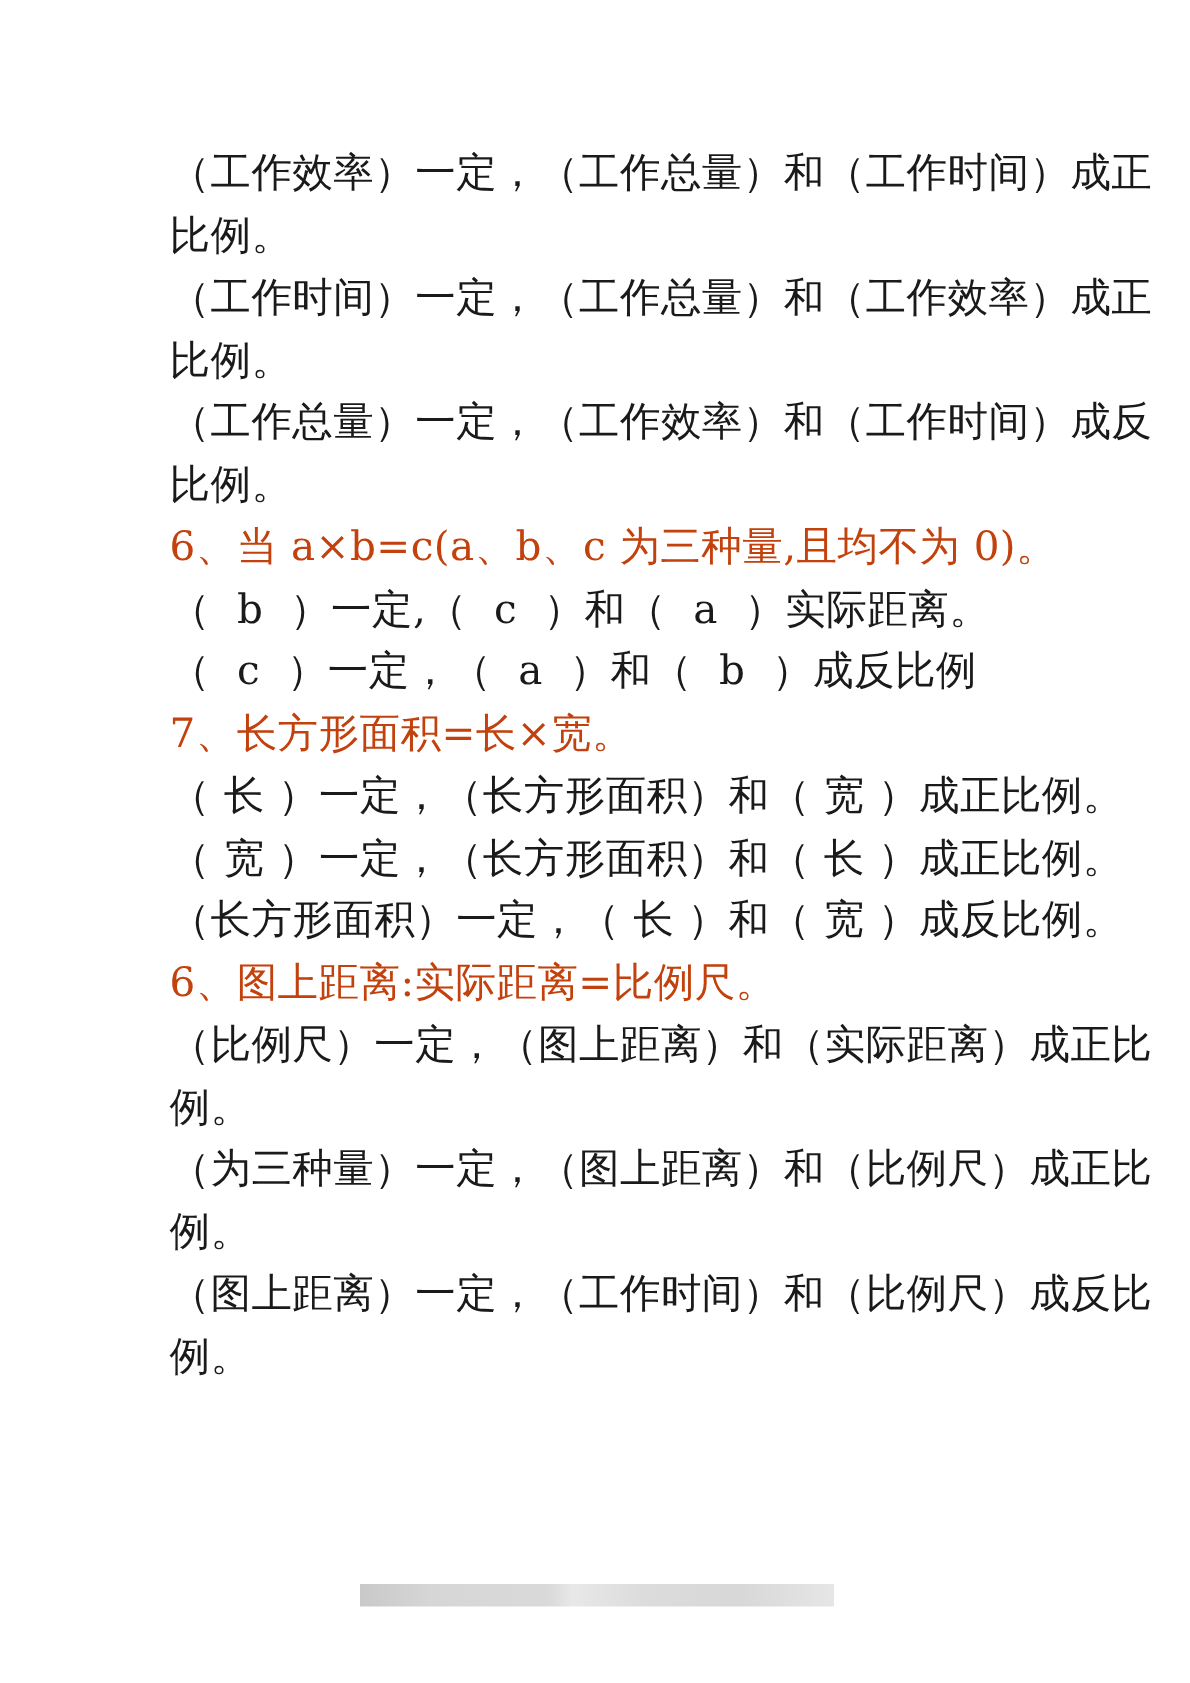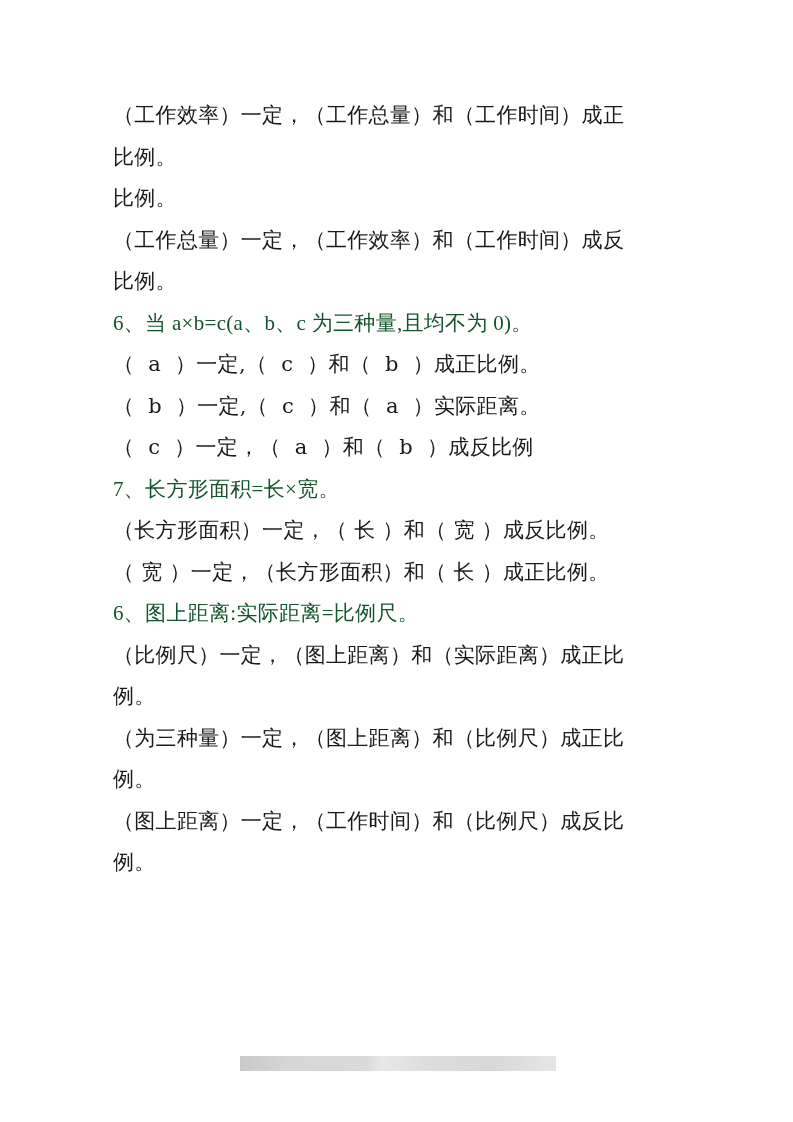--- a/index.html
+++ b/index.html
@@ -1,39 +1,40 @@
 <!DOCTYPE html>
 <html><head>
 <meta charset="utf-8">
 <style>
   html, body { margin: 0; padding: 0; background: #ffffff; }
   body { width: 793px; height: 1122px; position: relative; overflow: hidden;
          font-family: "DejaVu Serif", "Liberation Serif", serif; color: #1a1a1a; }
   .page { position: absolute; left: 113px; top: 95px; width: 572px; }
-  .line { font-size: 21px; line-height: 41.5px; height: 41.5px; white-space: pre; letter-spacing: 0.3px; }
-  .red { color: #14532d; font-family: Liberation Serif, serif; }
+  .line { font-size: 27px; line-height: 41.5px; height: 41.5px; white-space: pre; letter-spacing: 0.3px; }
+  .red { color: #c2410c; }
   .footer-bar { position: absolute; left: 240px; top: 1056px; width: 316px; height: 15px;
                 background: linear-gradient(90deg, #c9c9c9 0%, #d6d6d6 15%, #dadada 40%, #e8e8e8 45%, #dcdcdc 60%, #d8d8d8 80%, #e6e6e6 100%); }
 </style>
 </head>
 <body>
 
 <div class="page">
   <div class="line">（工作效率）一定，（工作总量）和（工作时间）成正</div>
   <div class="line">比例。</div>
+  <div class="line">（工作时间）一定，（工作总量）和（工作效率）成正</div>
   <div class="line">比例。</div>
   <div class="line">（工作总量）一定，（工作效率）和（工作时间）成反</div>
   <div class="line">比例。</div>
   <div class="line red">6、当 a×b=c(a、b、c 为三种量,且均不为 0)。</div>
-  <div class="line">（  a  ）一定,（  c  ）和（  b  ）成正比例。</div>
   <div class="line">（  b  ）一定,（  c  ）和（  a  ）实际距离。</div>
   <div class="line">（  c  ）一定，（  a  ）和（  b  ）成反比例</div>
   <div class="line red">7、长方形面积=长×宽。</div>
+  <div class="line">（ 长 ）一定，（长方形面积）和（ 宽 ）成正比例。</div>
+  <div class="line">（ 宽 ）一定，（长方形面积）和（ 长 ）成正比例。</div>
   <div class="line">（长方形面积）一定，（ 长 ）和（ 宽 ）成反比例。</div>
-  <div class="line">（ 宽 ）一定，（长方形面积）和（ 长 ）成正比例。</div>
   <div class="line red">6、图上距离:实际距离=比例尺。</div>
   <div class="line">（比例尺）一定，（图上距离）和（实际距离）成正比</div>
   <div class="line">例。</div>
   <div class="line">（为三种量）一定，（图上距离）和（比例尺）成正比</div>
   <div class="line">例。</div>
   <div class="line">（图上距离）一定，（工作时间）和（比例尺）成反比</div>
   <div class="line">例。</div>
 </div>
 
 <div class="footer-bar"></div>

